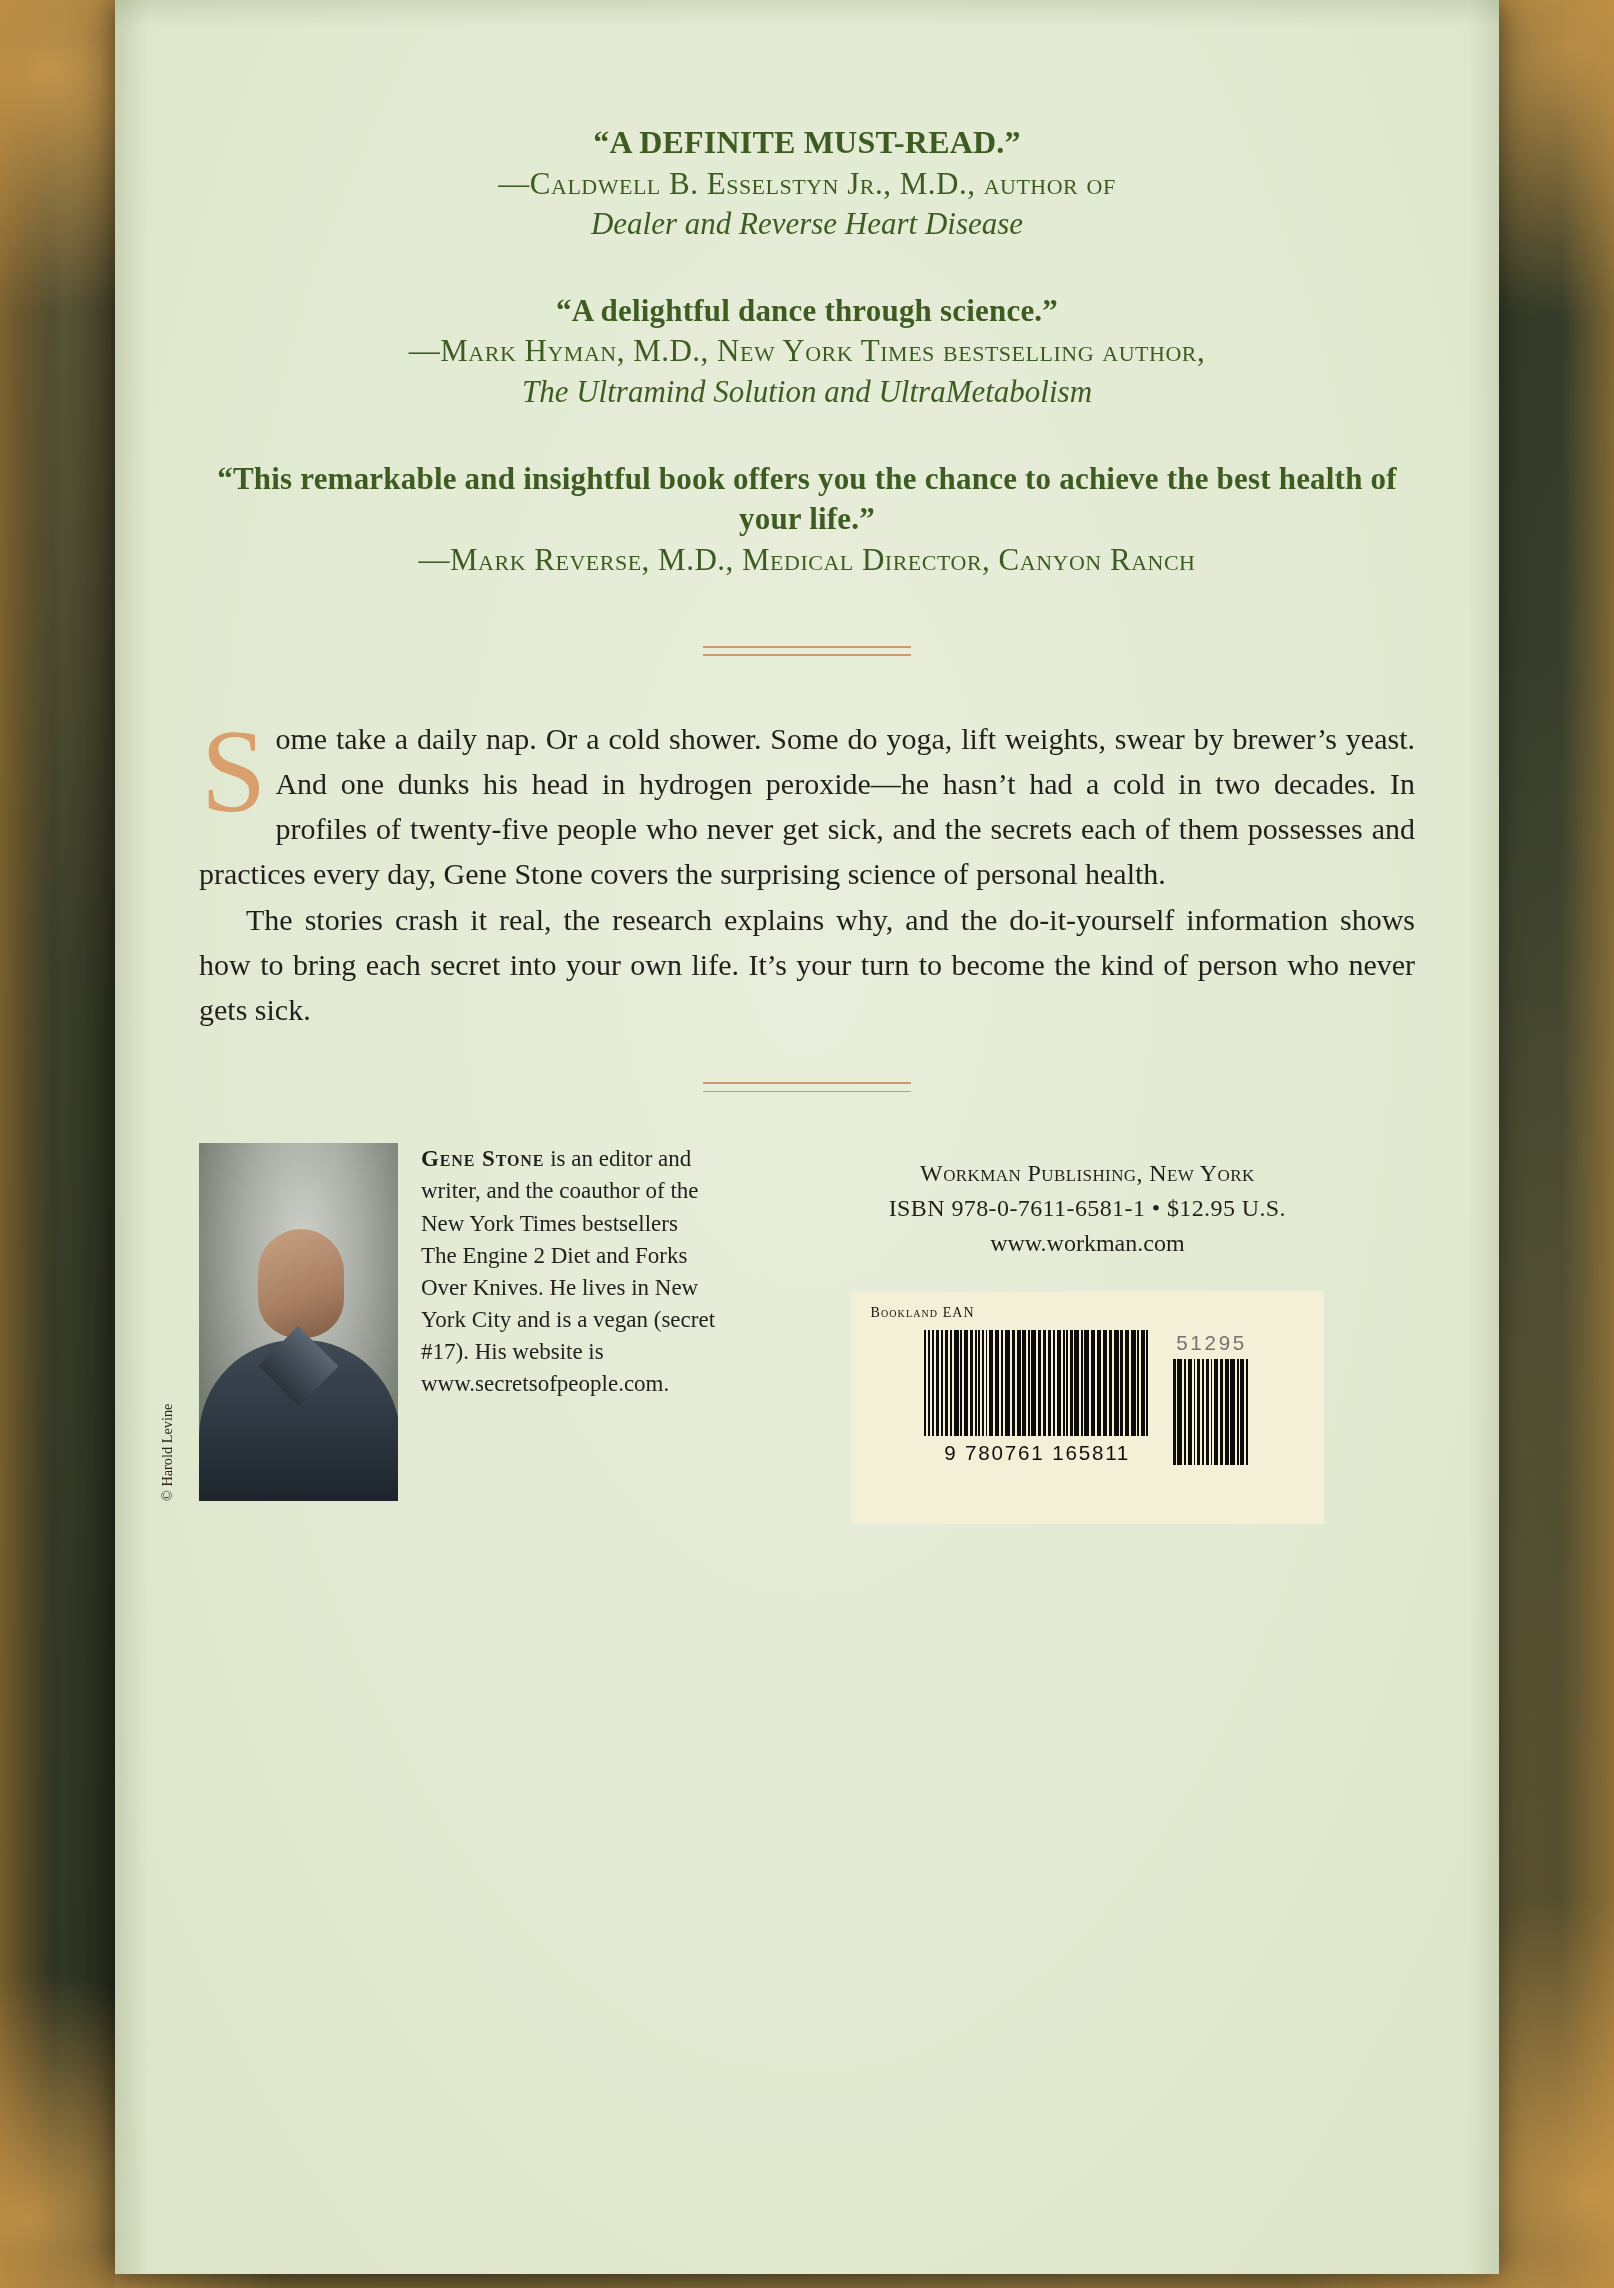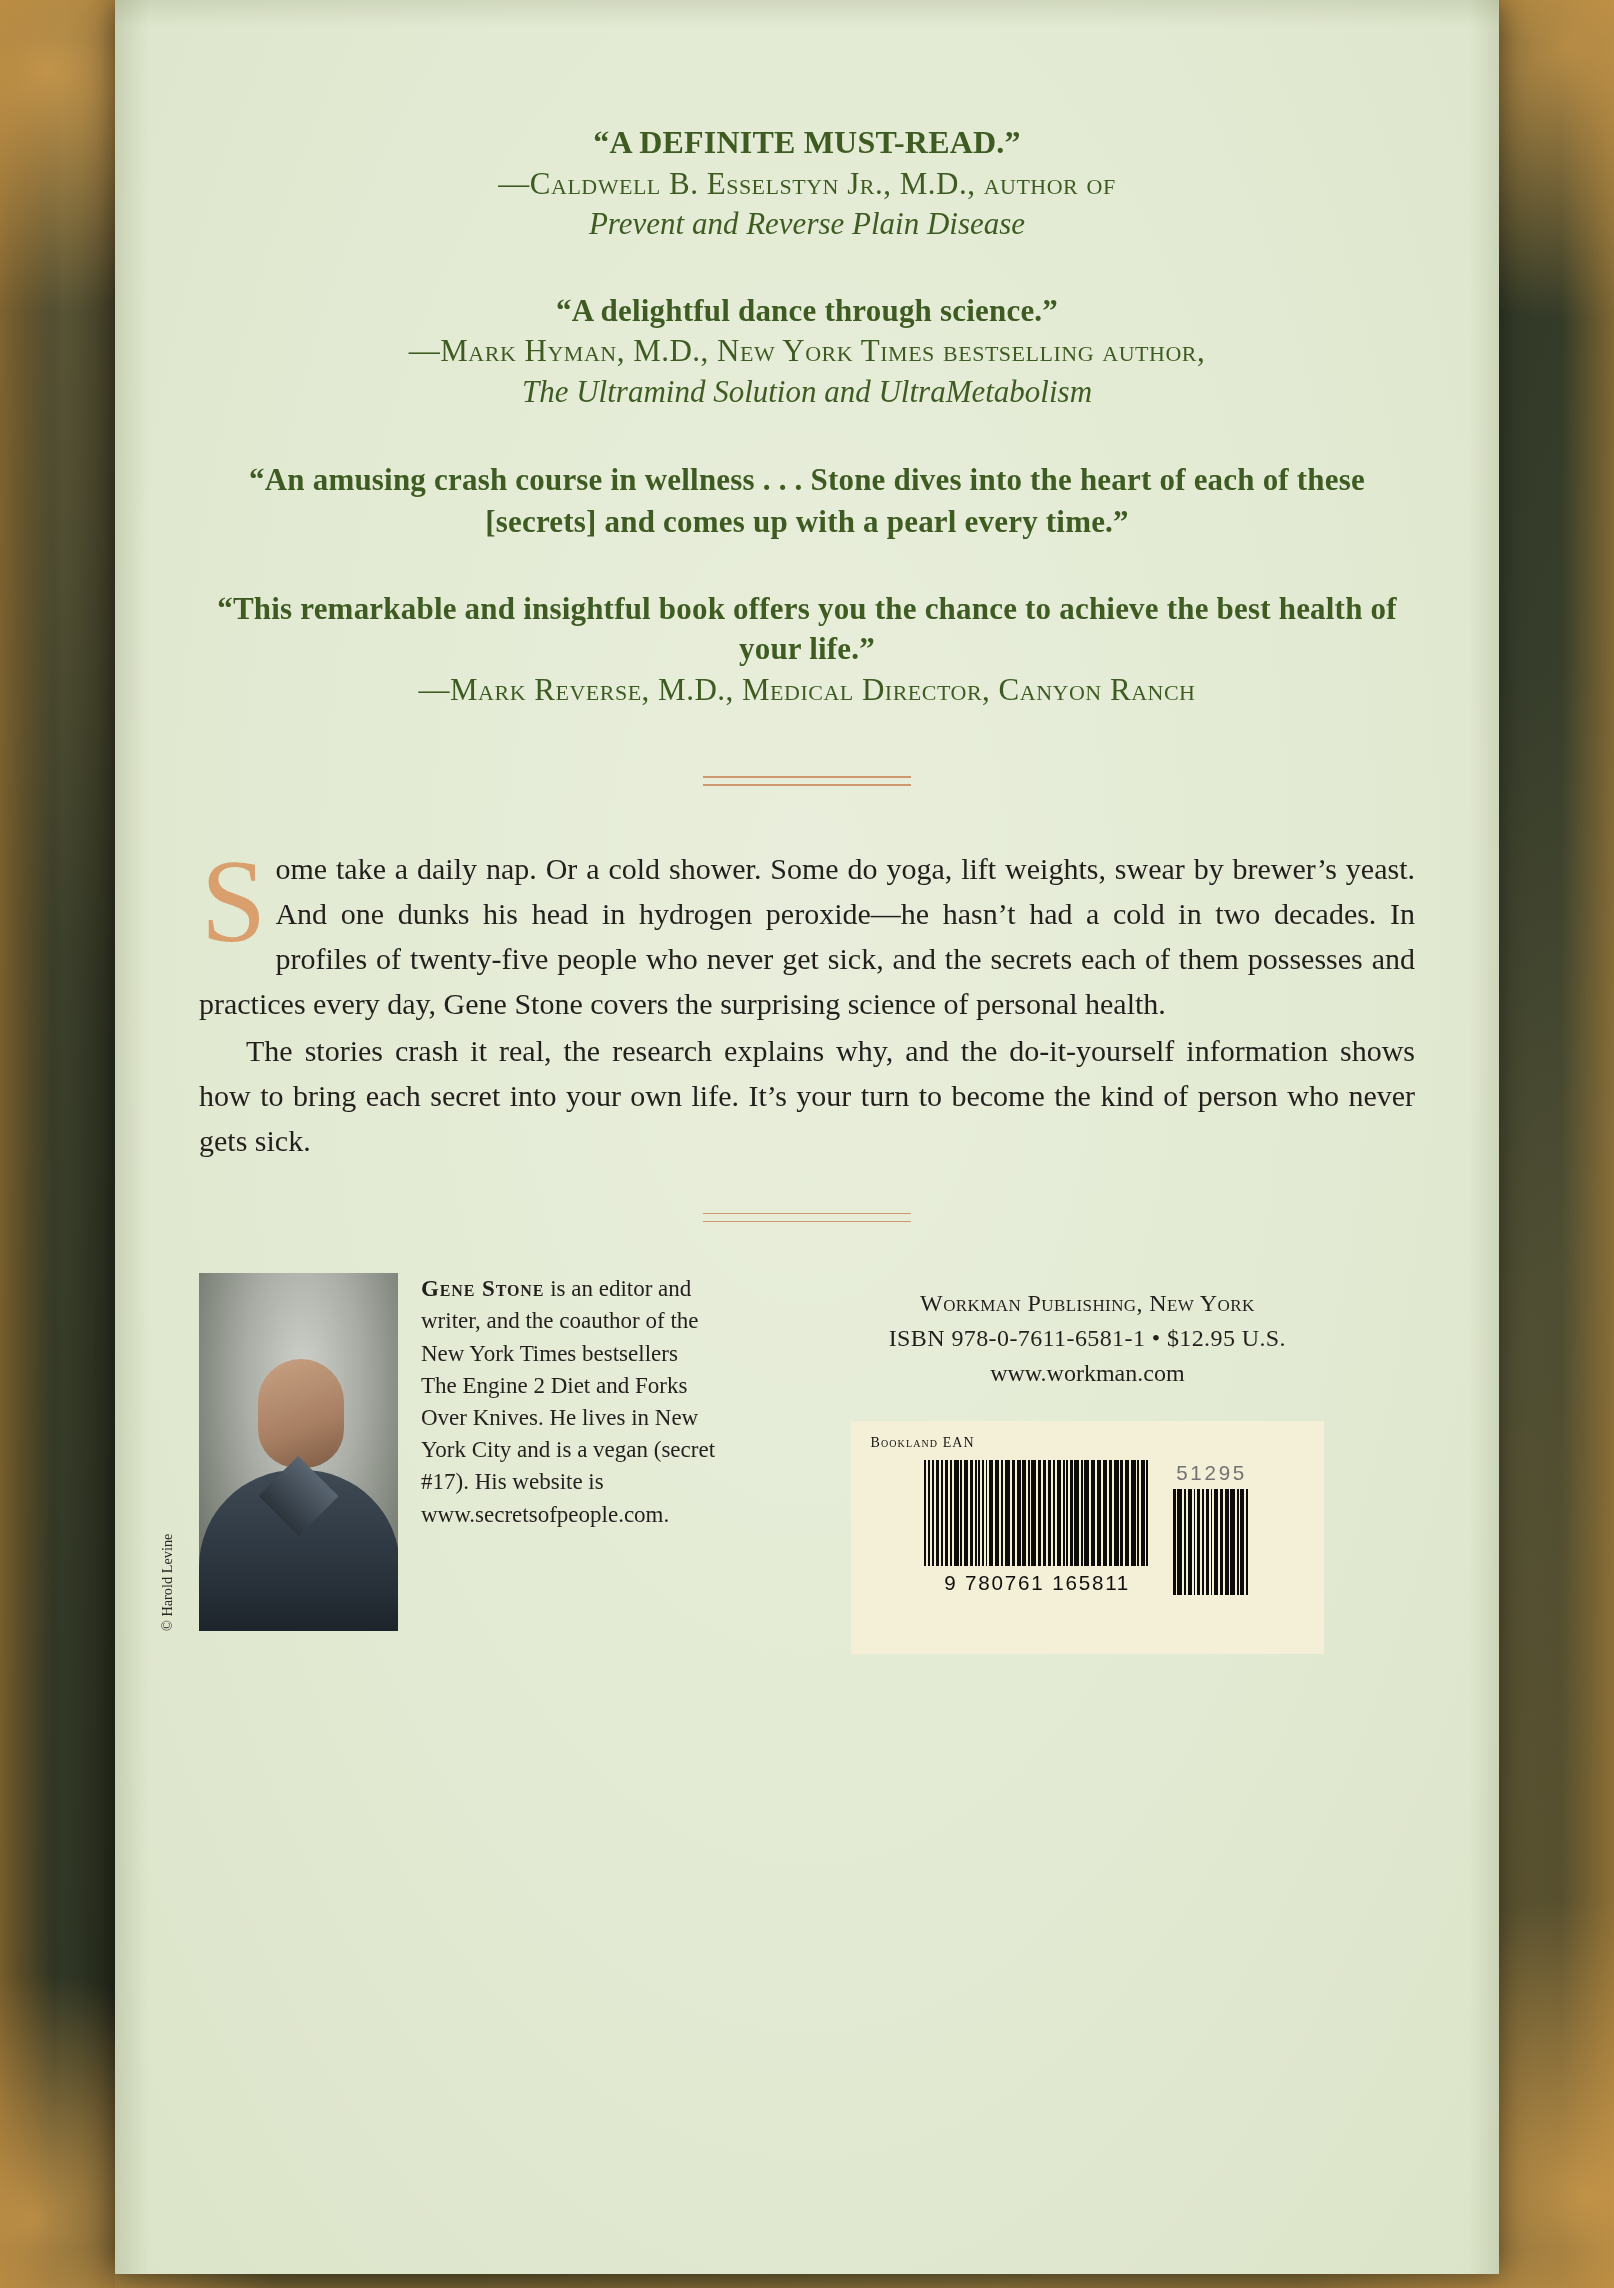--- a/index.html
+++ b/index.html
@@ -289,31 +289,30 @@
 </div>
 
 <div class="page">
   <div class="content">
 
     <div class="blurbs">
 
       <div class="blurb b1">
         <div class="quote">“A DEFINITE MUST-READ.”</div>
         <div class="attrib sc">—Caldwell B. Esselstyn Jr., M.D., author of</div>
-        <div class="attrib ital">Prevent and Reverse Plain Disease</div>
+        <div class="attrib ital">Dealer and Reverse Heart Disease</div>
       </div>
 
       <div class="blurb b2">
         <div class="quote">“A delightful dance through science.”</div>
         <div class="attrib sc">—Mark Hyman, M.D., New York Times bestselling author,</div>
         <div class="attrib ital">The Ultramind Solution and UltraMetabolism</div>
       </div>
 
       <div class="blurb b3">
-        <div class="quote">“An amusing crash course in wellness . . . Stone dives into the heart of each of these [secrets] and comes up with a pearl every time.”</div>
       </div>
 
       <div class="blurb b4">
         <div class="quote">“This remarkable and insightful book offers you the chance to achieve the best health of your life.”</div>
         <div class="attrib sc">—Mark Reverse, M.D., Medical Director, Canyon Ranch</div>
       </div>
 
     </div>
 
     <div class="rule rule-top">

